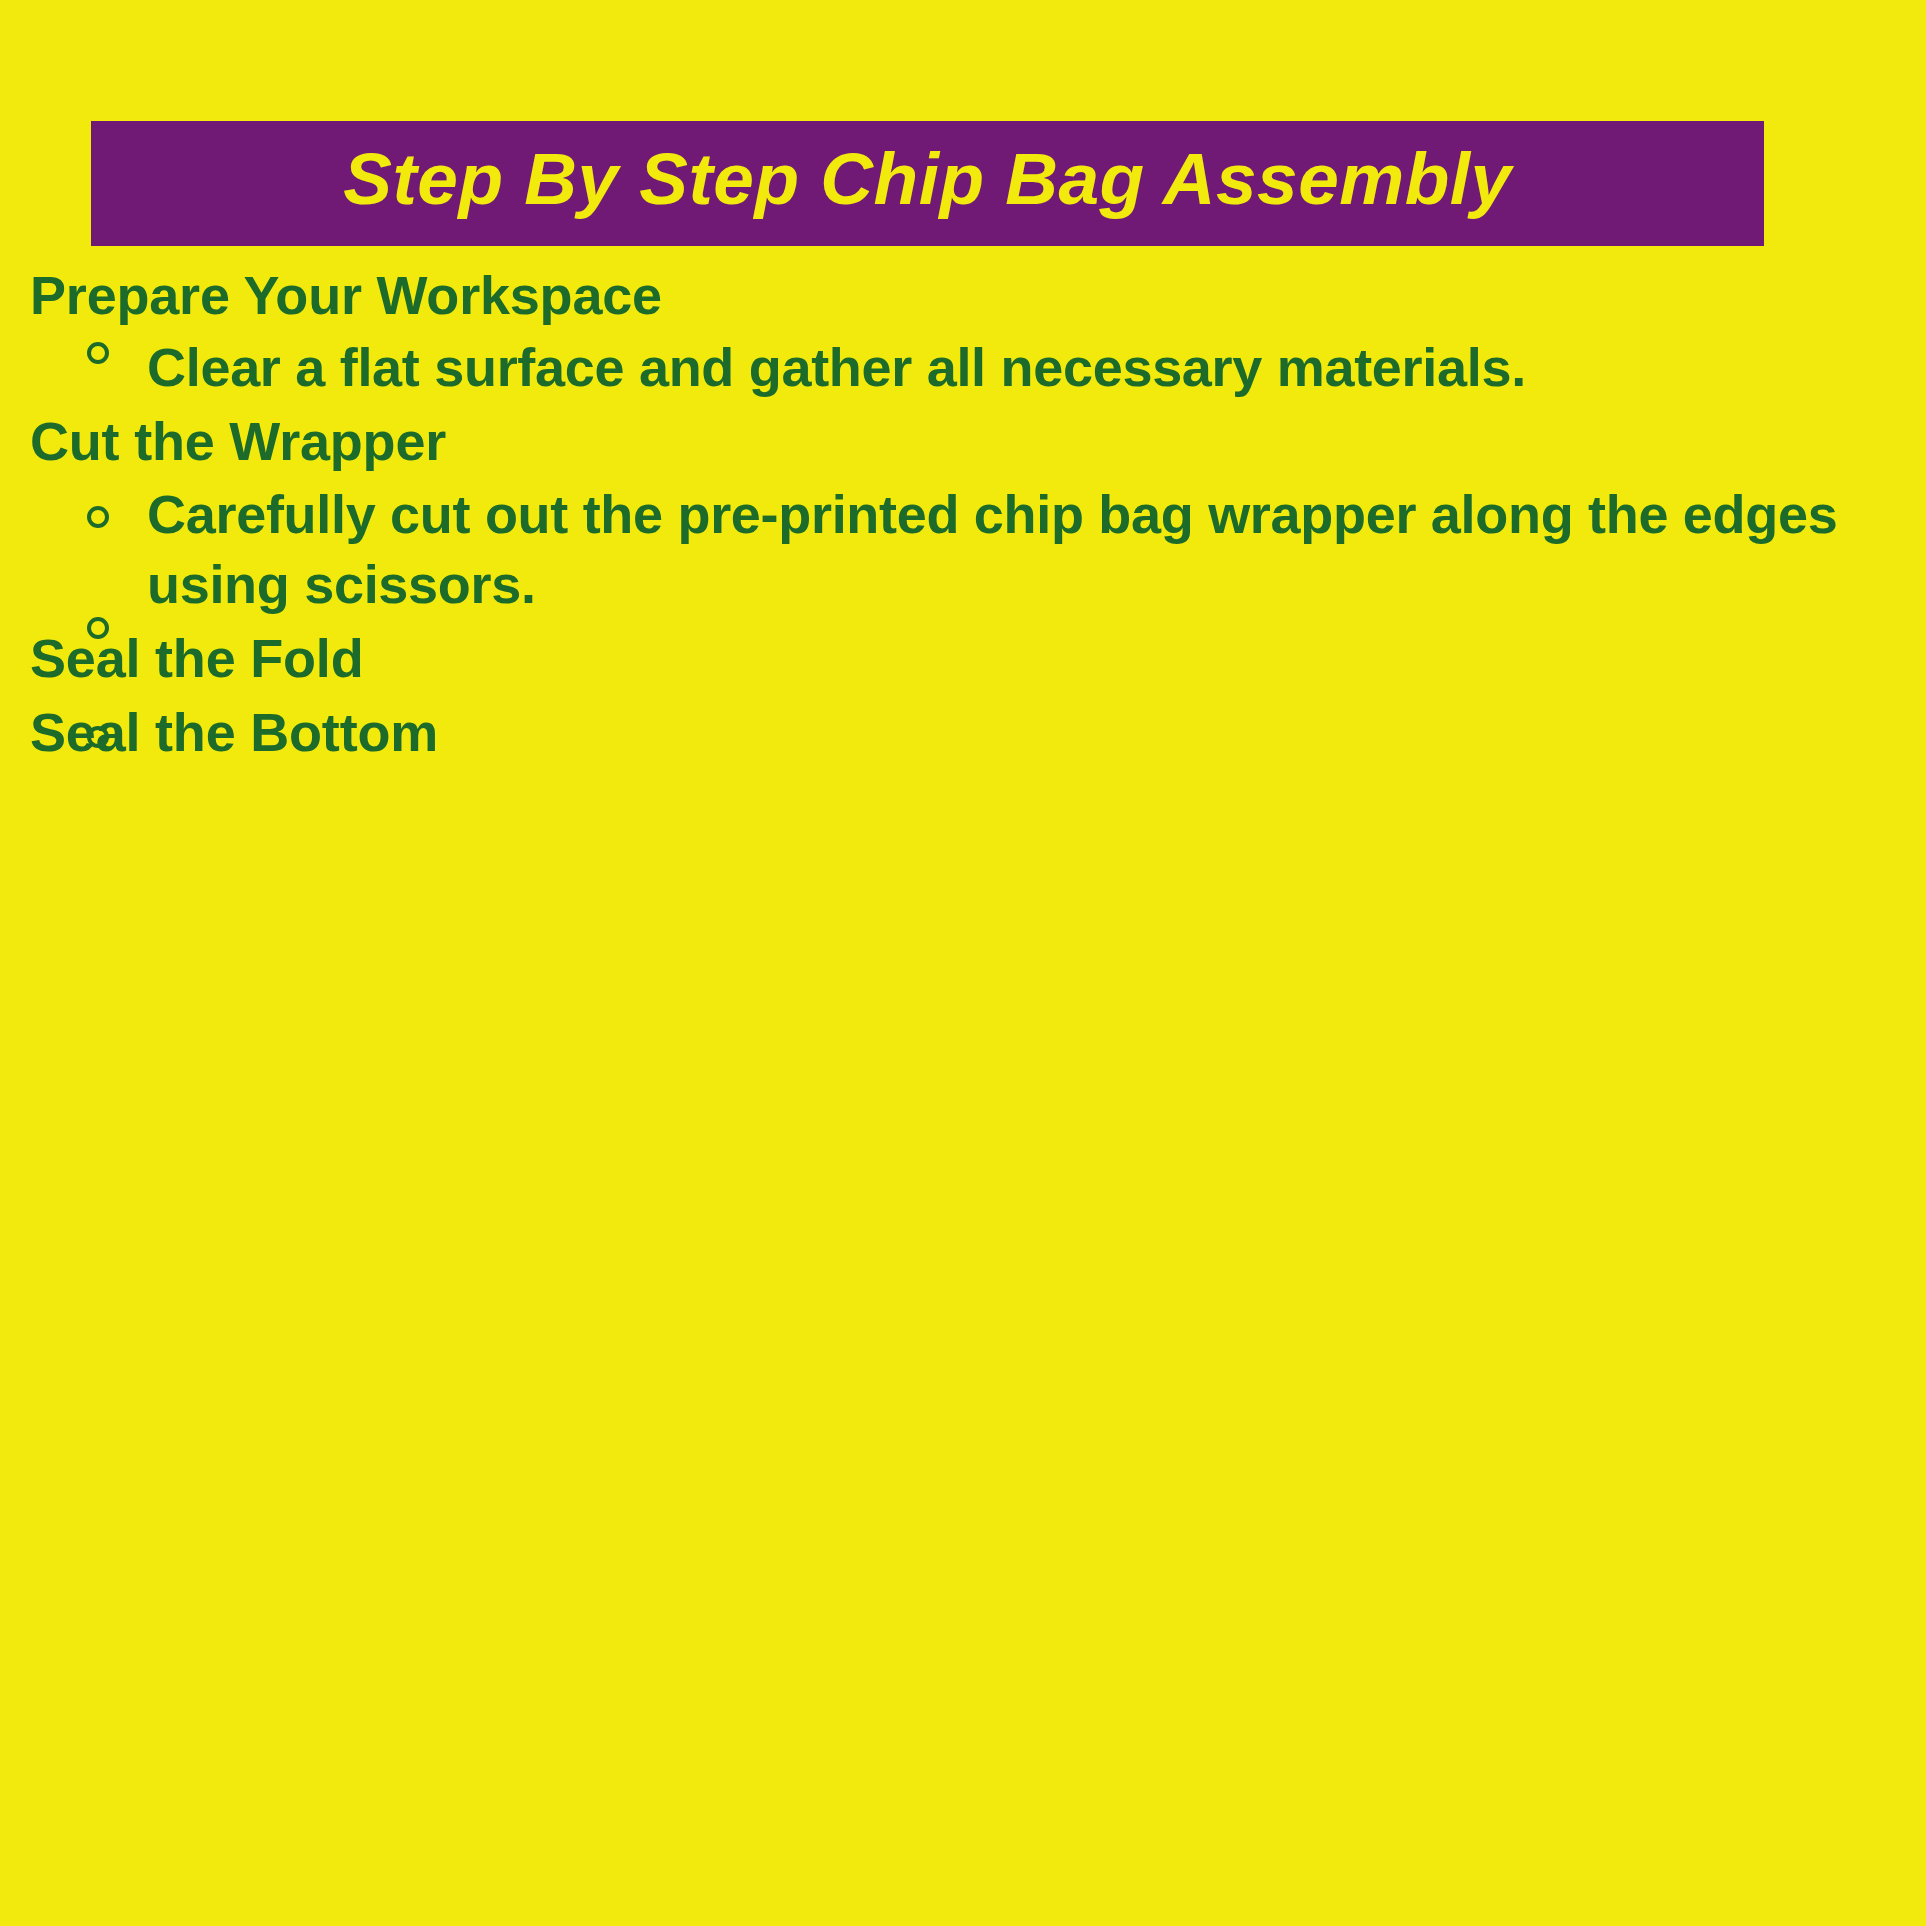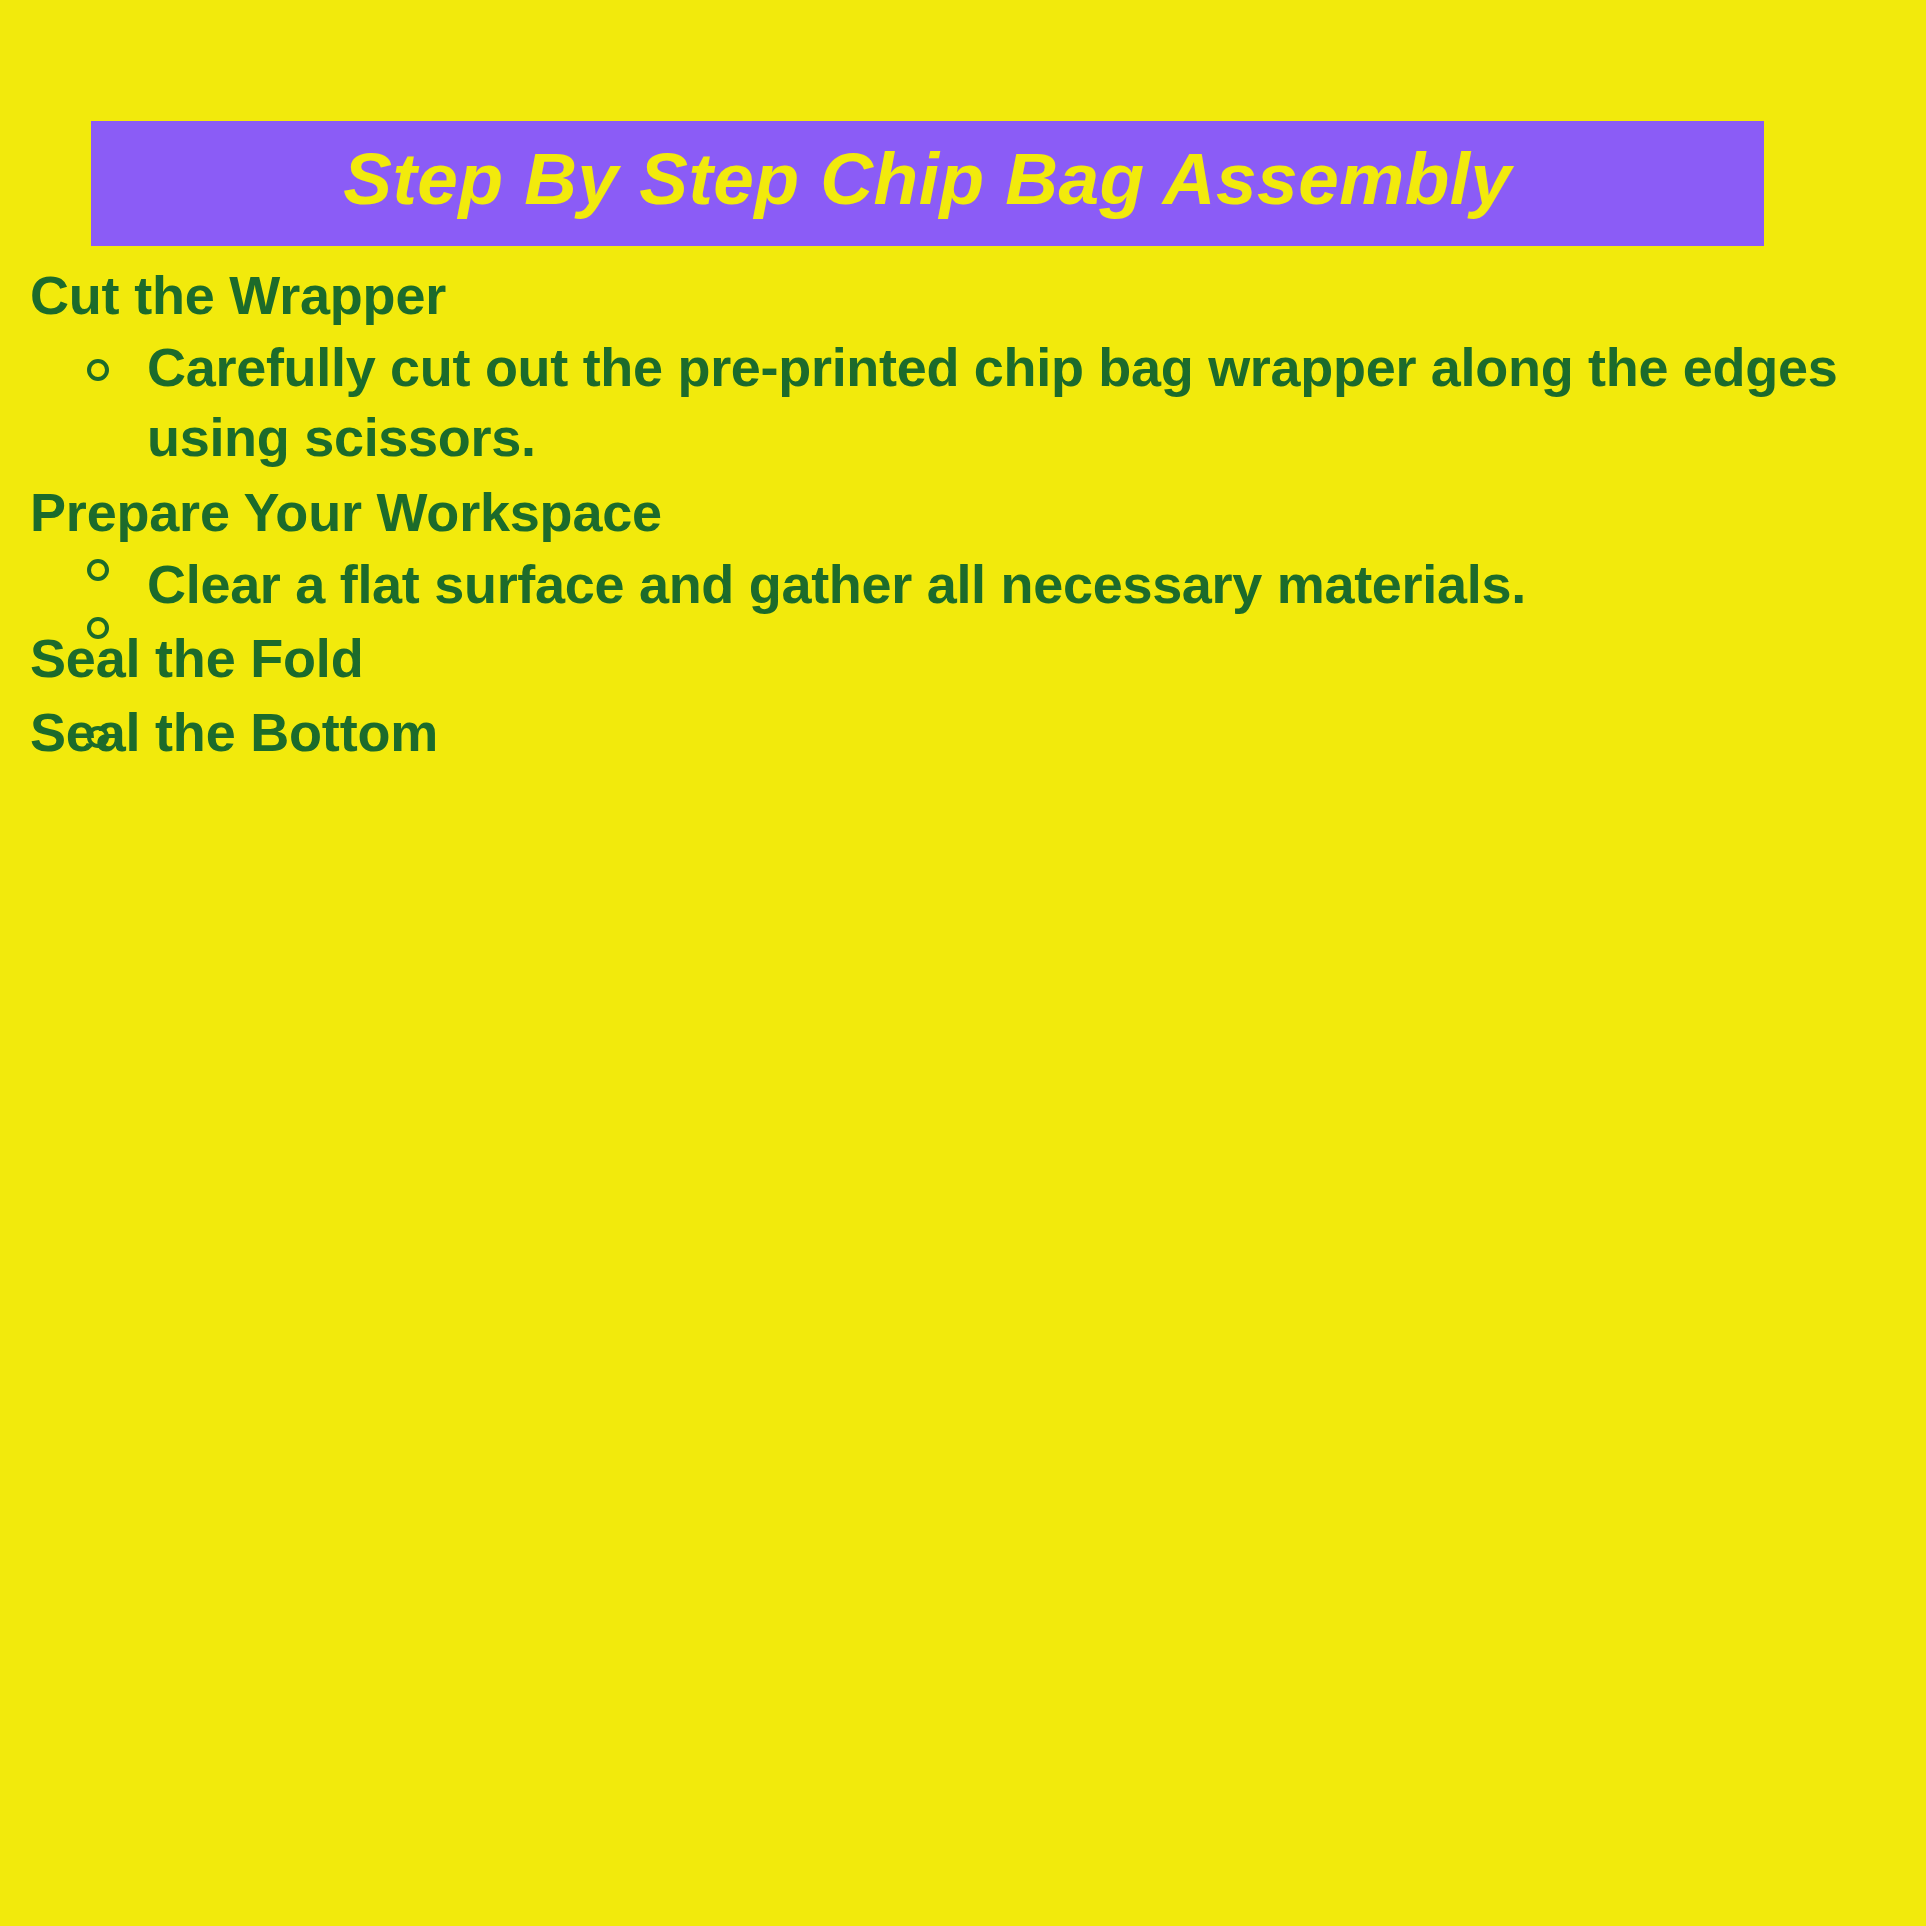--- a/index.html
+++ b/index.html
@@ -16,21 +16,21 @@
   .page {
     position: relative;
     width: 1927px;
     height: 1927px;
     box-sizing: border-box;
     padding: 0;
   }
   .title-bar {
     margin: 121px 0 0 91px;
     width: 1673px;
-    background: #8b5cf6;
+    background: #701a75;
     box-sizing: border-box;
     padding: 18px 20px 26px 20px;
     display: flex;
     align-items: center;
     justify-content: center;
     height: 125px;
   }
   .title-text {
     color: #f2ea0c;
     font-size: 73px;
@@ -91,35 +91,35 @@
 
 <div class="page">
 
   <div class="title-bar">
     <div class="title-text">Step By Step Chip Bag Assembly</div>
   </div>
 
   <div class="content">
 
     <div class="step">
+      <div class="step-title">Prepare Your Workspace</div>
+      <ul class="bullet-list">
+        <li class="bullet-item">
+          <span class="bullet-marker"></span>
+          <span>Clear a flat surface and gather all necessary materials.</span>
+        </li>
+      </ul>
+    </div>
+
+    <div class="step">
       <div class="step-title">Cut the Wrapper</div>
       <ul class="bullet-list">
         <li class="bullet-item two-line">
           <span class="bullet-marker"></span>
           <span>Carefully cut out the pre-printed chip bag wrapper along the edges using scissors.</span>
-        </li>
-      </ul>
-    </div>
-
-    <div class="step">
-      <div class="step-title">Prepare Your Workspace</div>
-      <ul class="bullet-list">
-        <li class="bullet-item">
-          <span class="bullet-marker"></span>
-          <span>Clear a flat surface and gather all necessary materials.</span>
         </li>
       </ul>
     </div>
 
     <div class="step">
       <div class="step-title">Seal the Fold</div>
       <ul class="bullet-list">
         <li class="bullet-item three-line">
           <span class="bullet-marker"></span>
         </li>

